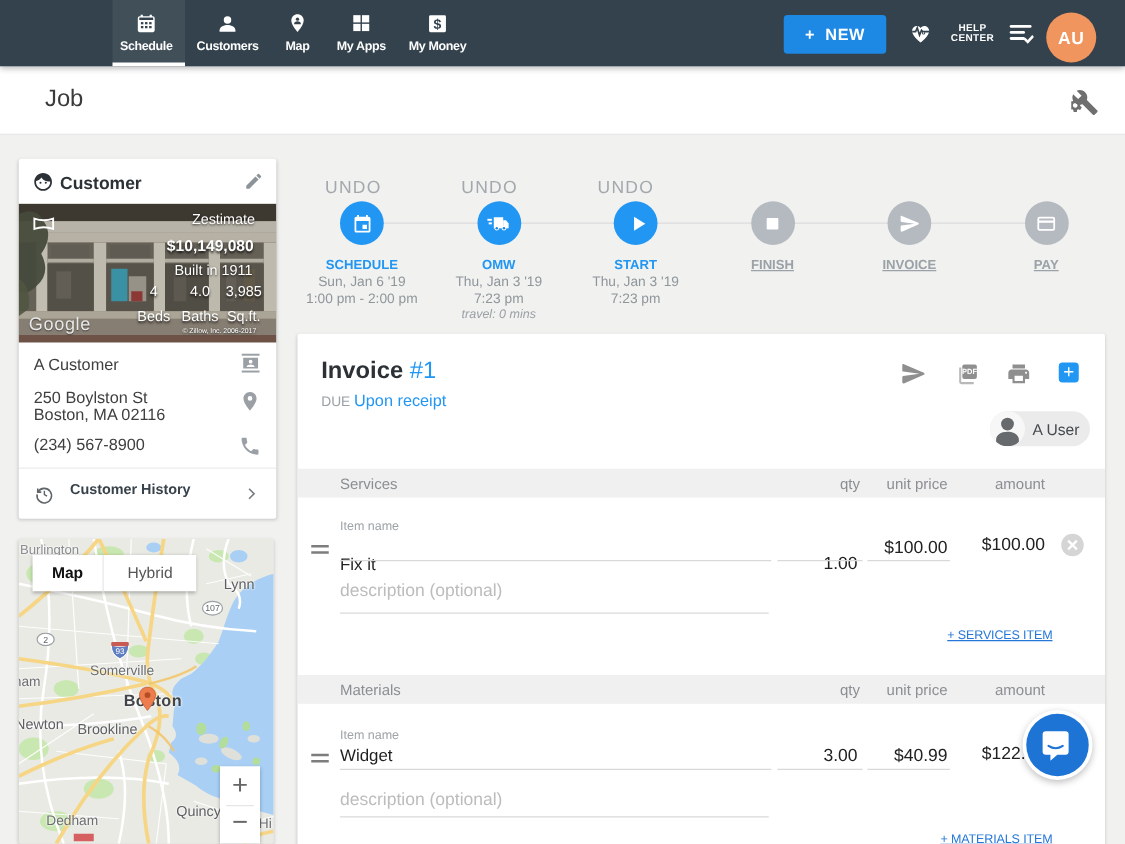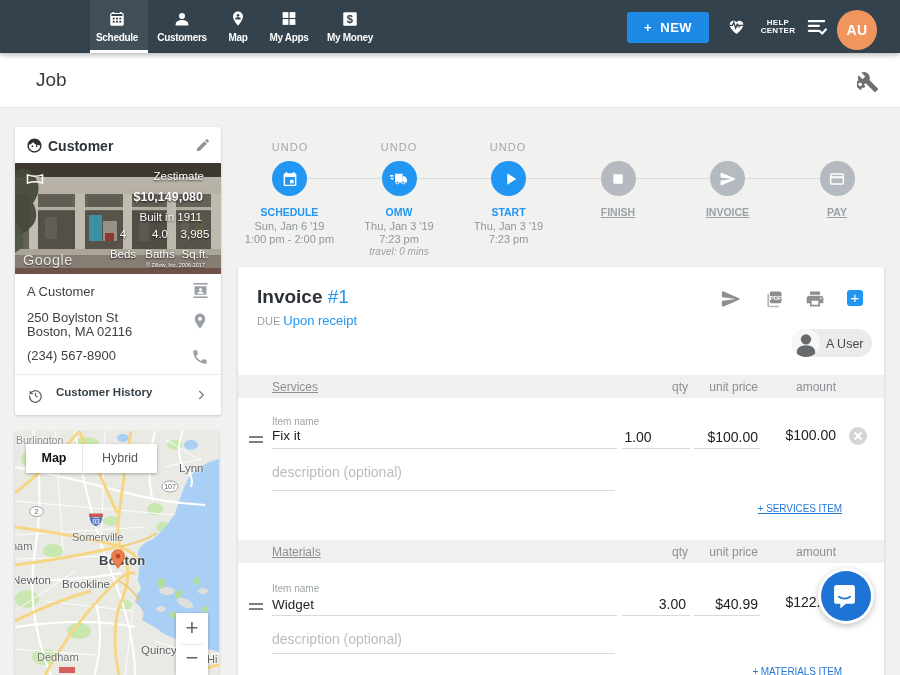--- a/index.html
+++ b/index.html
@@ -29,42 +29,42 @@
 #custhead .nm { position:absolute; left:33px; top:11px; font-size:14px; font-weight:bold; color:#2c3136; }
 #photo { position:absolute; left:0; top:36px; width:206px; height:111px; overflow:hidden; background:#8c8475; }
 .ovl { position:absolute; color:#fff; text-shadow:0 1px 2px rgba(0,0,0,0.8); white-space:nowrap; }
 #custinfo { position:absolute; left:0; top:147px; width:206px; }
 .cirow { position:absolute; left:12px; font-size:13px; color:#3f3f3f; }
 .ciicon { position:absolute; left:176px; }
 #custhist { position:absolute; left:0; top:247px; width:206px; height:41px; border-top:1px solid #ebebeb; }
 #custhist .t { position:absolute; left:41px; top:11px; font-size:11.5px; font-weight:bold; color:#37424a; }
 
 
-.undo { position:absolute; top:141px; width:60px; text-align:center; font-size:11px; letter-spacing:1px; color:#a2a8ad; }
+.undo { position:absolute; top:141px; width:60px; font-size:14px; letter-spacing:1px; color:#a2a8ad; }
 #tline { position:absolute; left:290px; top:178px; width:547px; height:1px; background:#dcdcdc; }
 .tcirc { position:absolute; top:161px; width:35px; height:35px; border-radius:50%; }
 .tcirc.blue { background:#2196f3; }
 .tcirc.gray { background:#b4bac0; }
 .tcirc svg { position:absolute; left:50%; top:50%; transform:translate(-50%,-50%); }
 .tlab { position:absolute; top:206px; width:120px; text-align:center; font-size:10.5px; font-weight:bold; letter-spacing:0; }
 .tlab.blue { color:#2196f3; }
 .tlab.gray { color:#9aa1a7;text-decoration:underline; }
 .tsub { position:absolute; width:120px; text-align:center; font-size:11px; color:#8f969b; line-height:12.6px; }
 
 
 #invcard { left:238px; top:267px; width:646px; height:420px; }
 #invtitle { position:absolute; left:19px; top:19px; font-size:19px; font-weight:bold; color:#2c3136; }
 #invtitle span { color:#2196f3; font-weight:normal; }
 #invdue { position:absolute; left:19px; top:46px; font-size:11px; color:#9aa0a5; }
 #invdue span { font-size:13px; color:#2196f3; }
 #userchip { position:absolute; left:554px; top:62px; width:80px; height:28px; background:#ebebeb; border-radius:14px; }
 #userchip .av { position:absolute; left:0; top:0; width:28px; height:28px; background:#f7f7f7; border-radius:50%; overflow:hidden; }
 #userchip .un { position:absolute; left:34px; top:7.5px; font-size:12.5px; color:#454a4e; }
 .secbar { position:absolute; left:0; width:646px; height:23px; background:#f0f0f0; font-size:12px; color:#8b8f93; }
-.secbar .sname { position:absolute; left:34px; top:5px;text-decoration:underline; }
+.secbar .sname { position:absolute; left:34px; top:5px; }
 .secbar .h1 { position:absolute; right:196px; top:5px; }
 .secbar .h2 { position:absolute; right:126px; top:5px; }
 .secbar .h3 { position:absolute; right:48px; top:5px; }
 .itemlabel { position:absolute; left:34px; font-size:10px; color:#9ea4a8; }
 .iname { position:absolute; left:34px; font-size:13.5px; color:#1f1f1f; }
 .idesc { position:absolute; left:34px; font-size:14px; color:#bcbcbc; }
 .uline { position:absolute; height:1px; background:#d9d9d9; }
 .num { position:absolute; font-size:14px; color:#212121; text-align:right; }
 .addlink { position:absolute; right:42px; font-size:10px; color:#2577d8; letter-spacing:-0.1px;text-decoration:underline; }
 .drag { position:absolute; left:11px; width:14px; }
@@ -441,23 +441,23 @@
       <div class="sname">Services</div>
       <div class="h1">qty</div>
       <div class="h2">unit price</div>
       <div class="h3">amount</div>
     </div>
   <div class="itemlabel" style="top:149px;">Item name</div>
   <div class="drag" style="top:169px;">
       <div></div>
       <div></div>
     </div>
-  <div class="iname" style="top:161px;">Fix it</div>
+  <div class="iname" style="top:177px;">Fix it</div>
   <div class="uline" style="left:34px;top:181px;width:345px;"></div>
-  <div class="num" style="left:352px;top:162px;width:96px;text-align:center;">1.00</div>
+  <div class="num" style="left:352px;top:175px;width:96px;">1.00</div>
   <div class="uline" style="left:384px;top:181px;width:68px;"></div>
   <div class="num" style="left:420px;top:162px;width:100px;">$100.00</div>
   <div class="uline" style="left:456px;top:181px;width:66px;"></div>
   <div class="num" style="left:498px;top:160px;width:100px;">$100.00</div>
   <div class="xdel" style="top:160px;"><svg width="18" height="18" viewBox="0 0 18 18" stroke="#fff" stroke-width="1.8">
         <path d="M5.5 5.5l7 7M12.5 5.5l-7 7"></path>
       </svg></div>
   <div class="idesc" style="top:197px;">description (optional)</div>
   <div class="uline" style="left:34px;top:223px;width:343px;"></div>
   <div class="addlink" style="top:236px;">+ SERVICES ITEM</div>

